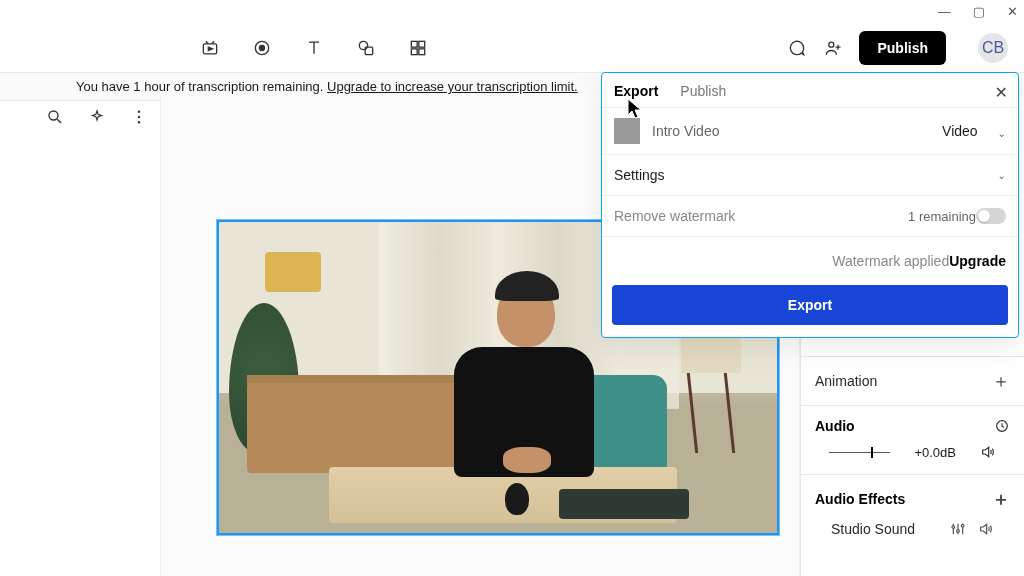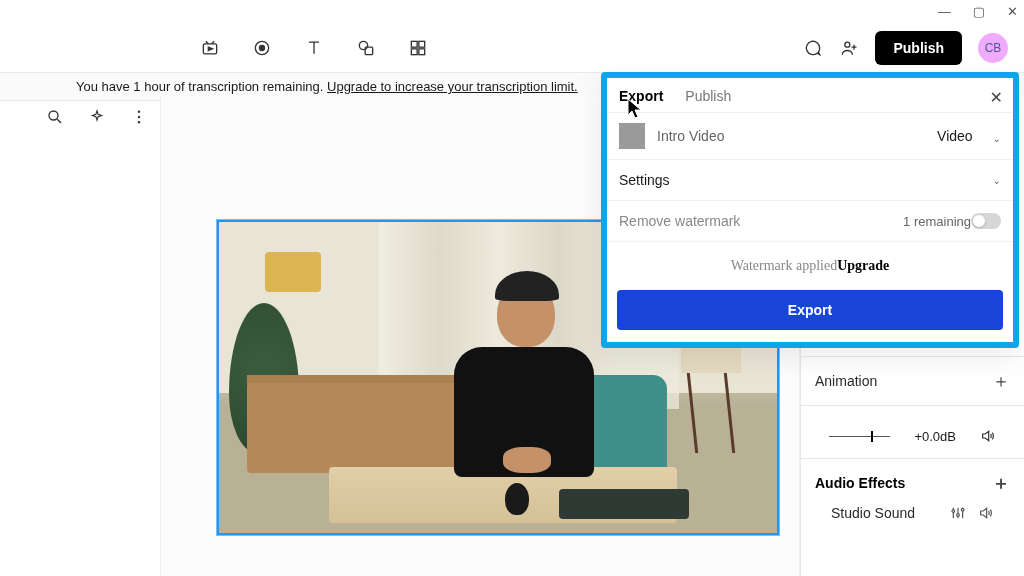--- a/index.html
+++ b/index.html
@@ -8,21 +8,21 @@
     
     .window-controls { position: absolute; top: 4px; right: 6px; display: flex; gap: 22px; }
     .window-controls span { font-size: 13px; color: #555; cursor: default; }
 
     
     .toolbar { position: absolute; top: 30px; left: 0; right: 0; height: 36px; display: flex; align-items: center; padding: 0 16px; }
     .toolbar .center-tools { position: absolute; left: 200px; display: flex; gap: 32px; align-items: center; }
     .tool-icon { width: 20px; height: 20px; display: flex; align-items: center; justify-content: center; }
     .toolbar .right-tools { position: absolute; right: 16px; display: flex; align-items: center; gap: 16px; }
     .publish-btn { background: #000; color: #fff; border: none; padding: 9px 18px; border-radius: 6px; font-weight: 600; font-size: 14px; cursor: pointer; }
-    .avatar { width: 30px; height: 30px; border-radius: 50%; background: #f0abfc; color: #4a5a9e; display: flex; align-items: center; justify-content: center; font-size: 12px; font-weight: 500; }
+    .avatar { width: 30px; height: 30px; border-radius: 50%; background: #e5e5e5; color: #4a5a9e; display: flex; align-items: center; justify-content: center; font-size: 16px; font-weight: 500; margin-left: 16px; }
 
     
     .notice-bar { position: absolute; top: 72px; left: 0; right: 0; background: #fafafa; border-top: 1px solid #e8e8e8; border-bottom: 1px solid #e8e8e8; padding: 6px 0; text-align: left; font-size: 13px; padding-left: 76px; }
     .notice-bar a { color: #1a1a1a; text-decoration: underline; cursor: pointer; }
     .notice-text { display: inline; }
 
     
     .left-mini { position: absolute; top: 108px; left: 46px; display: flex; gap: 24px; align-items: center; }
     .left-mini .icon { width: 18px; height: 18px; display:flex; align-items:center; justify-content:center; }
 
@@ -58,38 +58,38 @@
     .clock { font-size:16px; color:#444; }
     .audio-slider-wrap { display:flex; align-items:center; gap:24px; padding: 10px 14px 0; }
     .audio-slider { flex:1; height:1px; background:#555; position:relative; }
     .audio-slider .thumb { position:absolute; right:18px; top:-5px; width:1px; height:11px; background:#000; box-shadow: 1px 0 0 #000; }
     .db-label { font-size:13px; color:#1a1a1a; }
     .speaker-mini { font-size:13px; color:#555; }
     .sp-sub { padding: 6px 30px 12px; display:flex; justify-content:space-between; align-items:center; font-size:14px; color:#2a2a2a; }
     .sp-sub .icons { display:flex; gap:12px; font-size:14px; color:#555; }
 
     
-    .export-popover { position: absolute; top: 72px; left: 601px; width: 418px; background: #fff; border: 6px solid #0ea5e9; border-radius: 4px; box-shadow: 0 10px 30px rgba(0,0,0,0.08); z-index: 50; }
+    .export-popover { position: absolute; top: 72px; left: 601px; width: 418px; background: #fff; border: 1px solid #0ea5e9; border-radius: 4px; box-shadow: 0 10px 30px rgba(0,0,0,0.08); z-index: 50; }
     .ep-tabs { display:flex; align-items:center; padding: 10px 12px 8px; border-bottom: 1px solid #eee; position:relative; }
     .ep-tab { margin-right: 22px; font-size: 14px; color:#777; cursor:pointer; }
     .ep-tab.active { color:#000; font-weight:600; }
     .ep-close { position:absolute; right:10px; top:10px; font-size:16px; color:#444; cursor:pointer; }
     .ep-row { display:flex; align-items:center; justify-content:space-between; padding: 10px 12px; border-bottom: 1px solid #f1f1f1; }
     .ep-file { display:flex; align-items:center; gap:12px; }
     .ep-thumb { width:26px; height:26px; background:#9a9a9a; }
     .ep-filename { color:#666; font-size:14px; }
     .ep-type { color:#1a1a1a; font-size:14px; display:flex; align-items:flex-end; gap:20px; cursor:pointer; }
     .chev { font-size:10px; color:#666; }
     .ep-settings { padding: 12px; border-bottom: 1px solid #f1f1f1; display:flex; justify-content:space-between; align-items:center; color:#1a1a1a; font-size:14px; }
     .ep-water { padding: 12px; border-bottom: 1px solid #f1f1f1; display:flex; justify-content:space-between; align-items:center; }
     .ep-water .label { color:#888; font-size:14px; }
     .ep-water .right { display:flex; align-items:center; color:#666; font-size:13px; }
     .toggle { width:30px; height:16px; background:#d6d6d6; border-radius:10px; position:relative; cursor:pointer; }
     .toggle .knob { position:absolute; left:2px; top:2px; width:12px; height:12px; background:#fff; border-radius:50%; box-shadow: 0 1px 2px rgba(0,0,0,.2); }
-    .ep-applied { padding: 16px 12px 12px; display:flex; justify-content:center; align-items:center;font-family:Liberation Serif, serif; }
+    .ep-applied { padding: 16px 12px 12px; display:flex; justify-content:flex-end; align-items:center; }
     .ep-applied .txt { color:#888; font-size:14px; }
     .ep-applied .upgrade { color:#000; font-weight:600; font-size:14px; cursor:pointer; }
     .ep-export-btn { margin: 4px 10px 12px; background:#1845d6; color:#fff; border:none; width:calc(100% - 20px); padding: 12px 0; border-radius:4px; font-weight:600; font-size:14px; cursor:pointer; }
 
     
     .cursor { position:absolute; top: 98px; left: 627px; z-index:60; pointer-events:none; }
 
     svg { display:block; }
   </style>
 </head>
@@ -214,20 +214,29 @@
       <span class="plus">＋</span>
     </div>
   </div>
   <div class="sp-section">
     <div class="sp-section-header">
       <span>Animation</span>
       <span class="plus">＋</span>
     </div>
   </div>
   <div class="sp-section" style="padding-bottom:14px">
+    <div class="sp-section-header bold">
+      <span>Audio</span>
+      <span class="clock">
+        <svg width="16" height="16" viewBox="0 0 24 24" fill="none" stroke="#333" stroke-width="1.8">
+            <circle cx="12" cy="12" r="8"></circle>
+            <path d="M12 8v4l3 2"></path>
+          </svg>
+      </span>
+    </div>
     <div class="audio-slider-wrap">
       <div class="audio-slider">
           <div class="thumb"></div>
         </div>
       <span class="db-label">+0.0dB</span>
       <span class="speaker-mini">
         <svg width="16" height="16" viewBox="0 0 24 24" fill="none" stroke="#333" stroke-width="1.8">
             <path d="M4 9v6h4l5 4V5L8 9H4z"></path>
             <path d="M16 9c1 1 1 5 0 6M18.5 7c2 2 2 8 0 10"></path>
           </svg>

